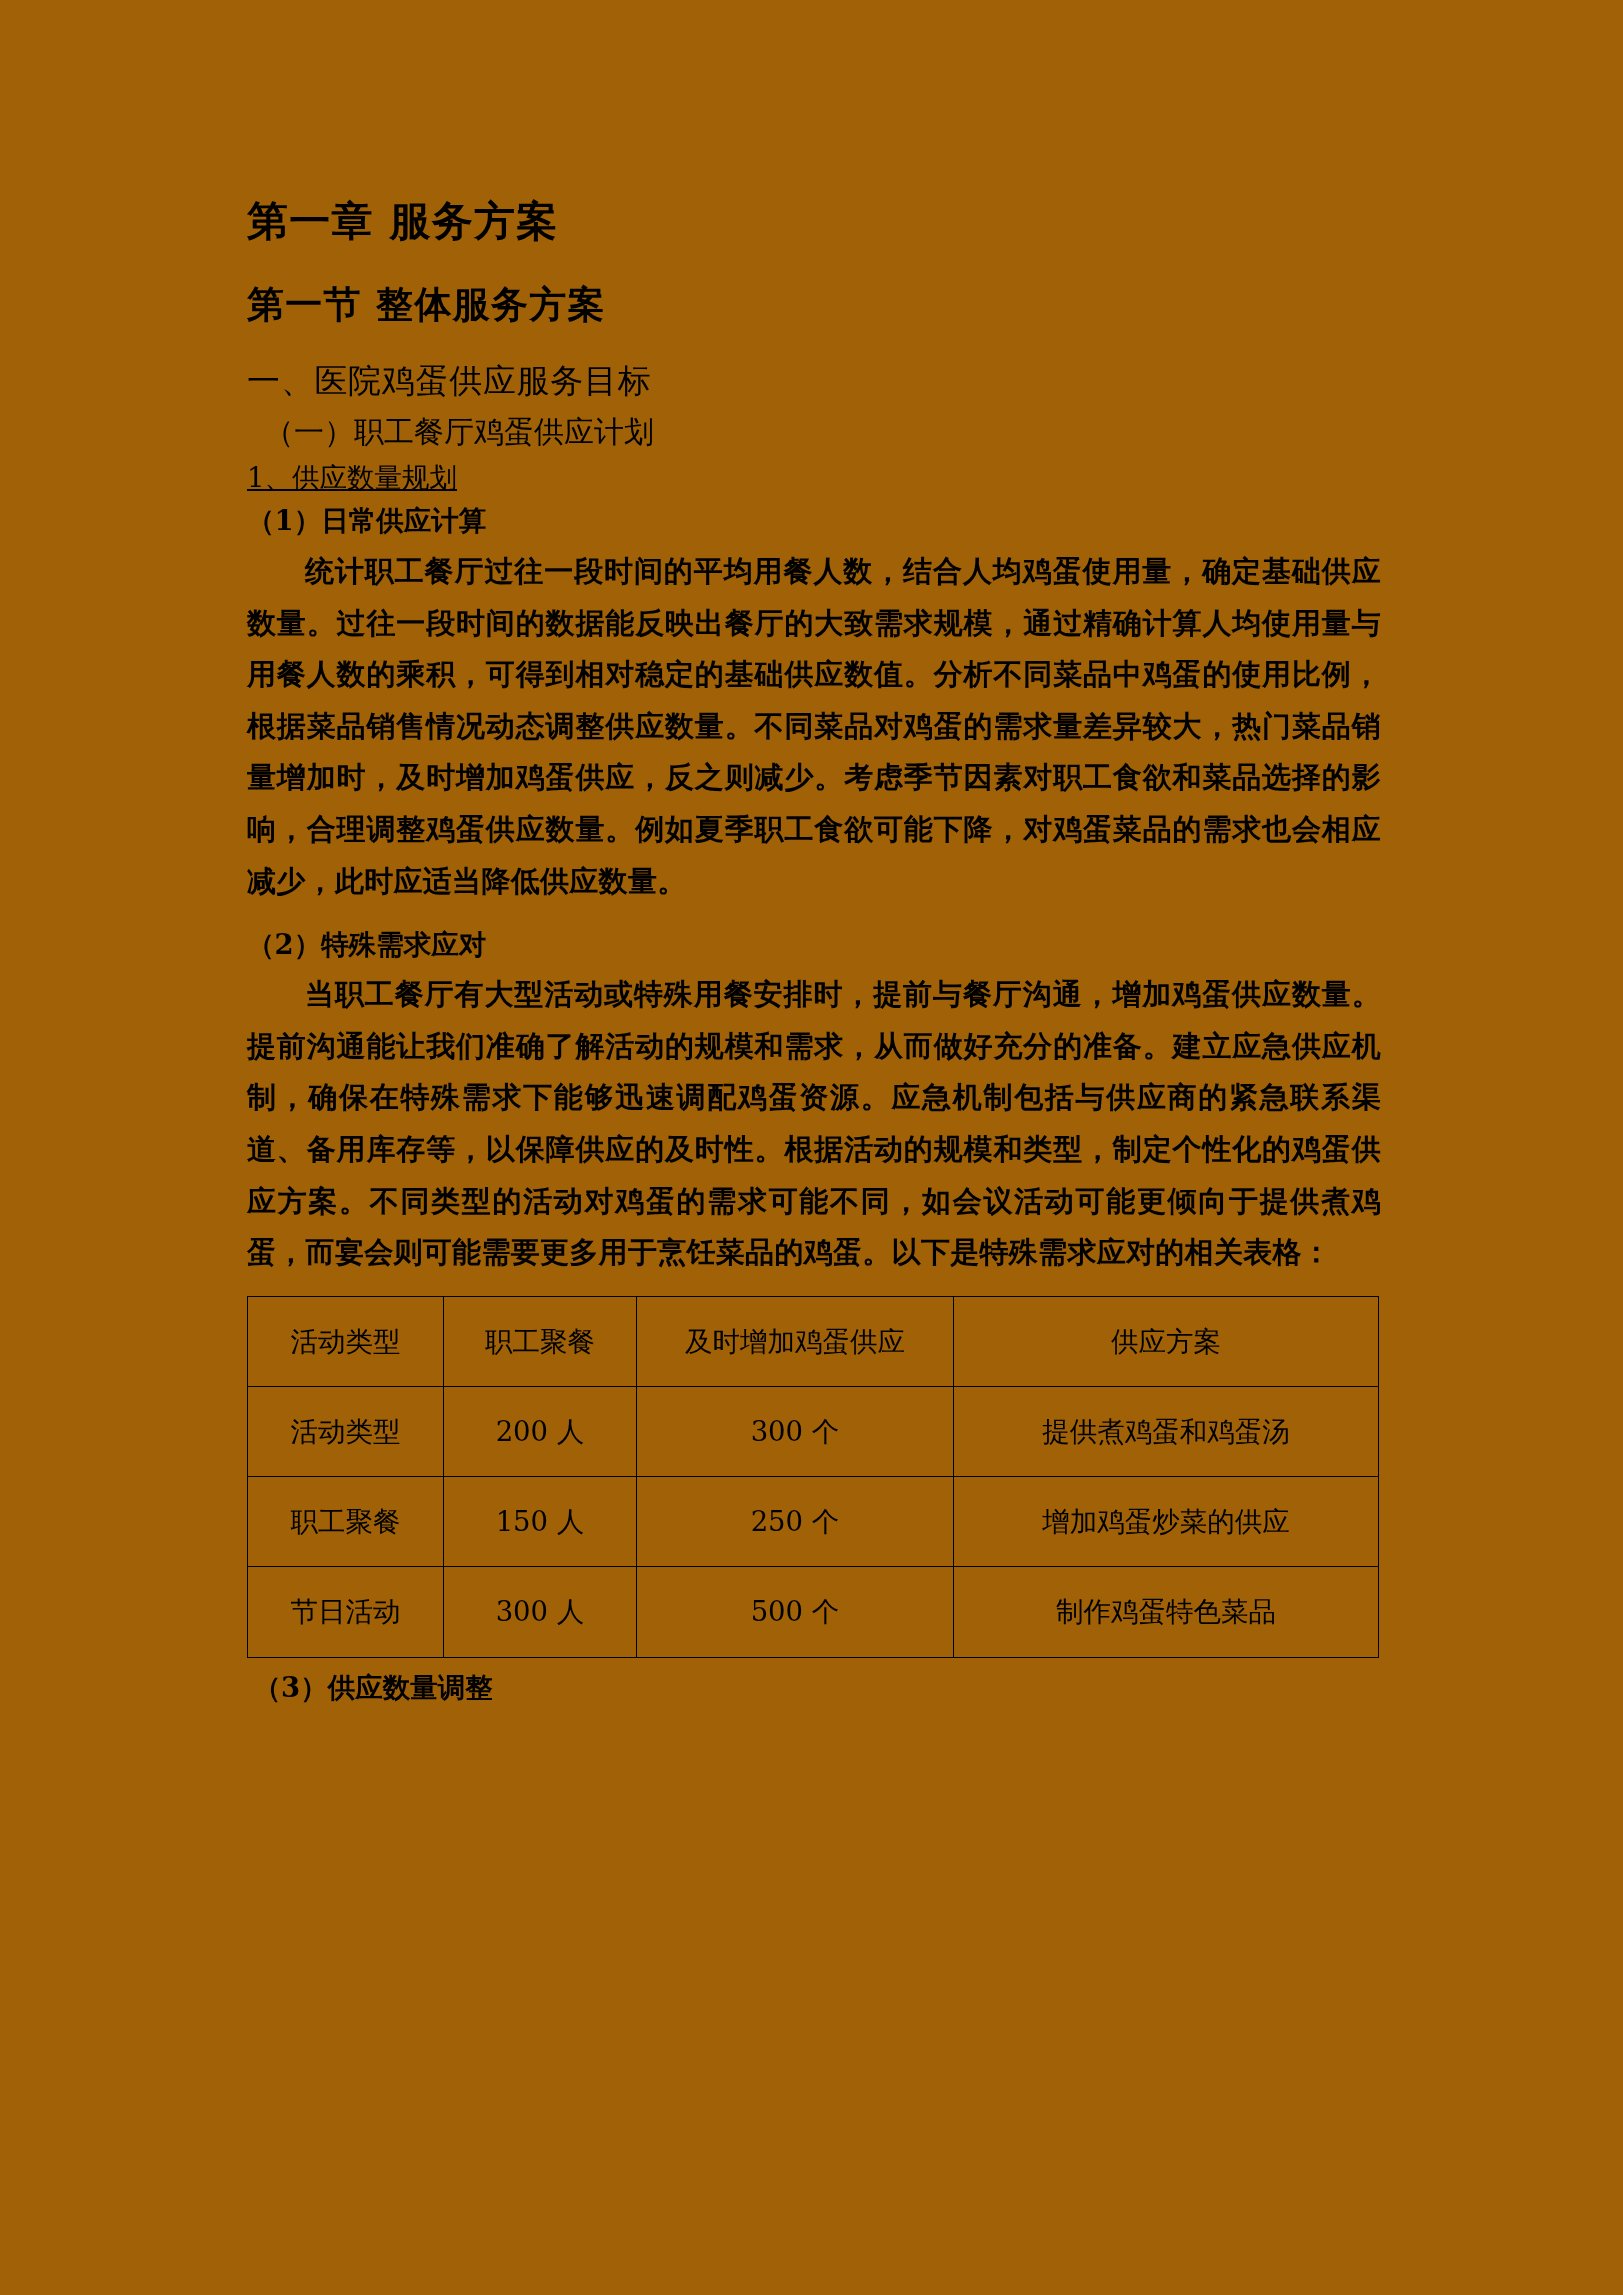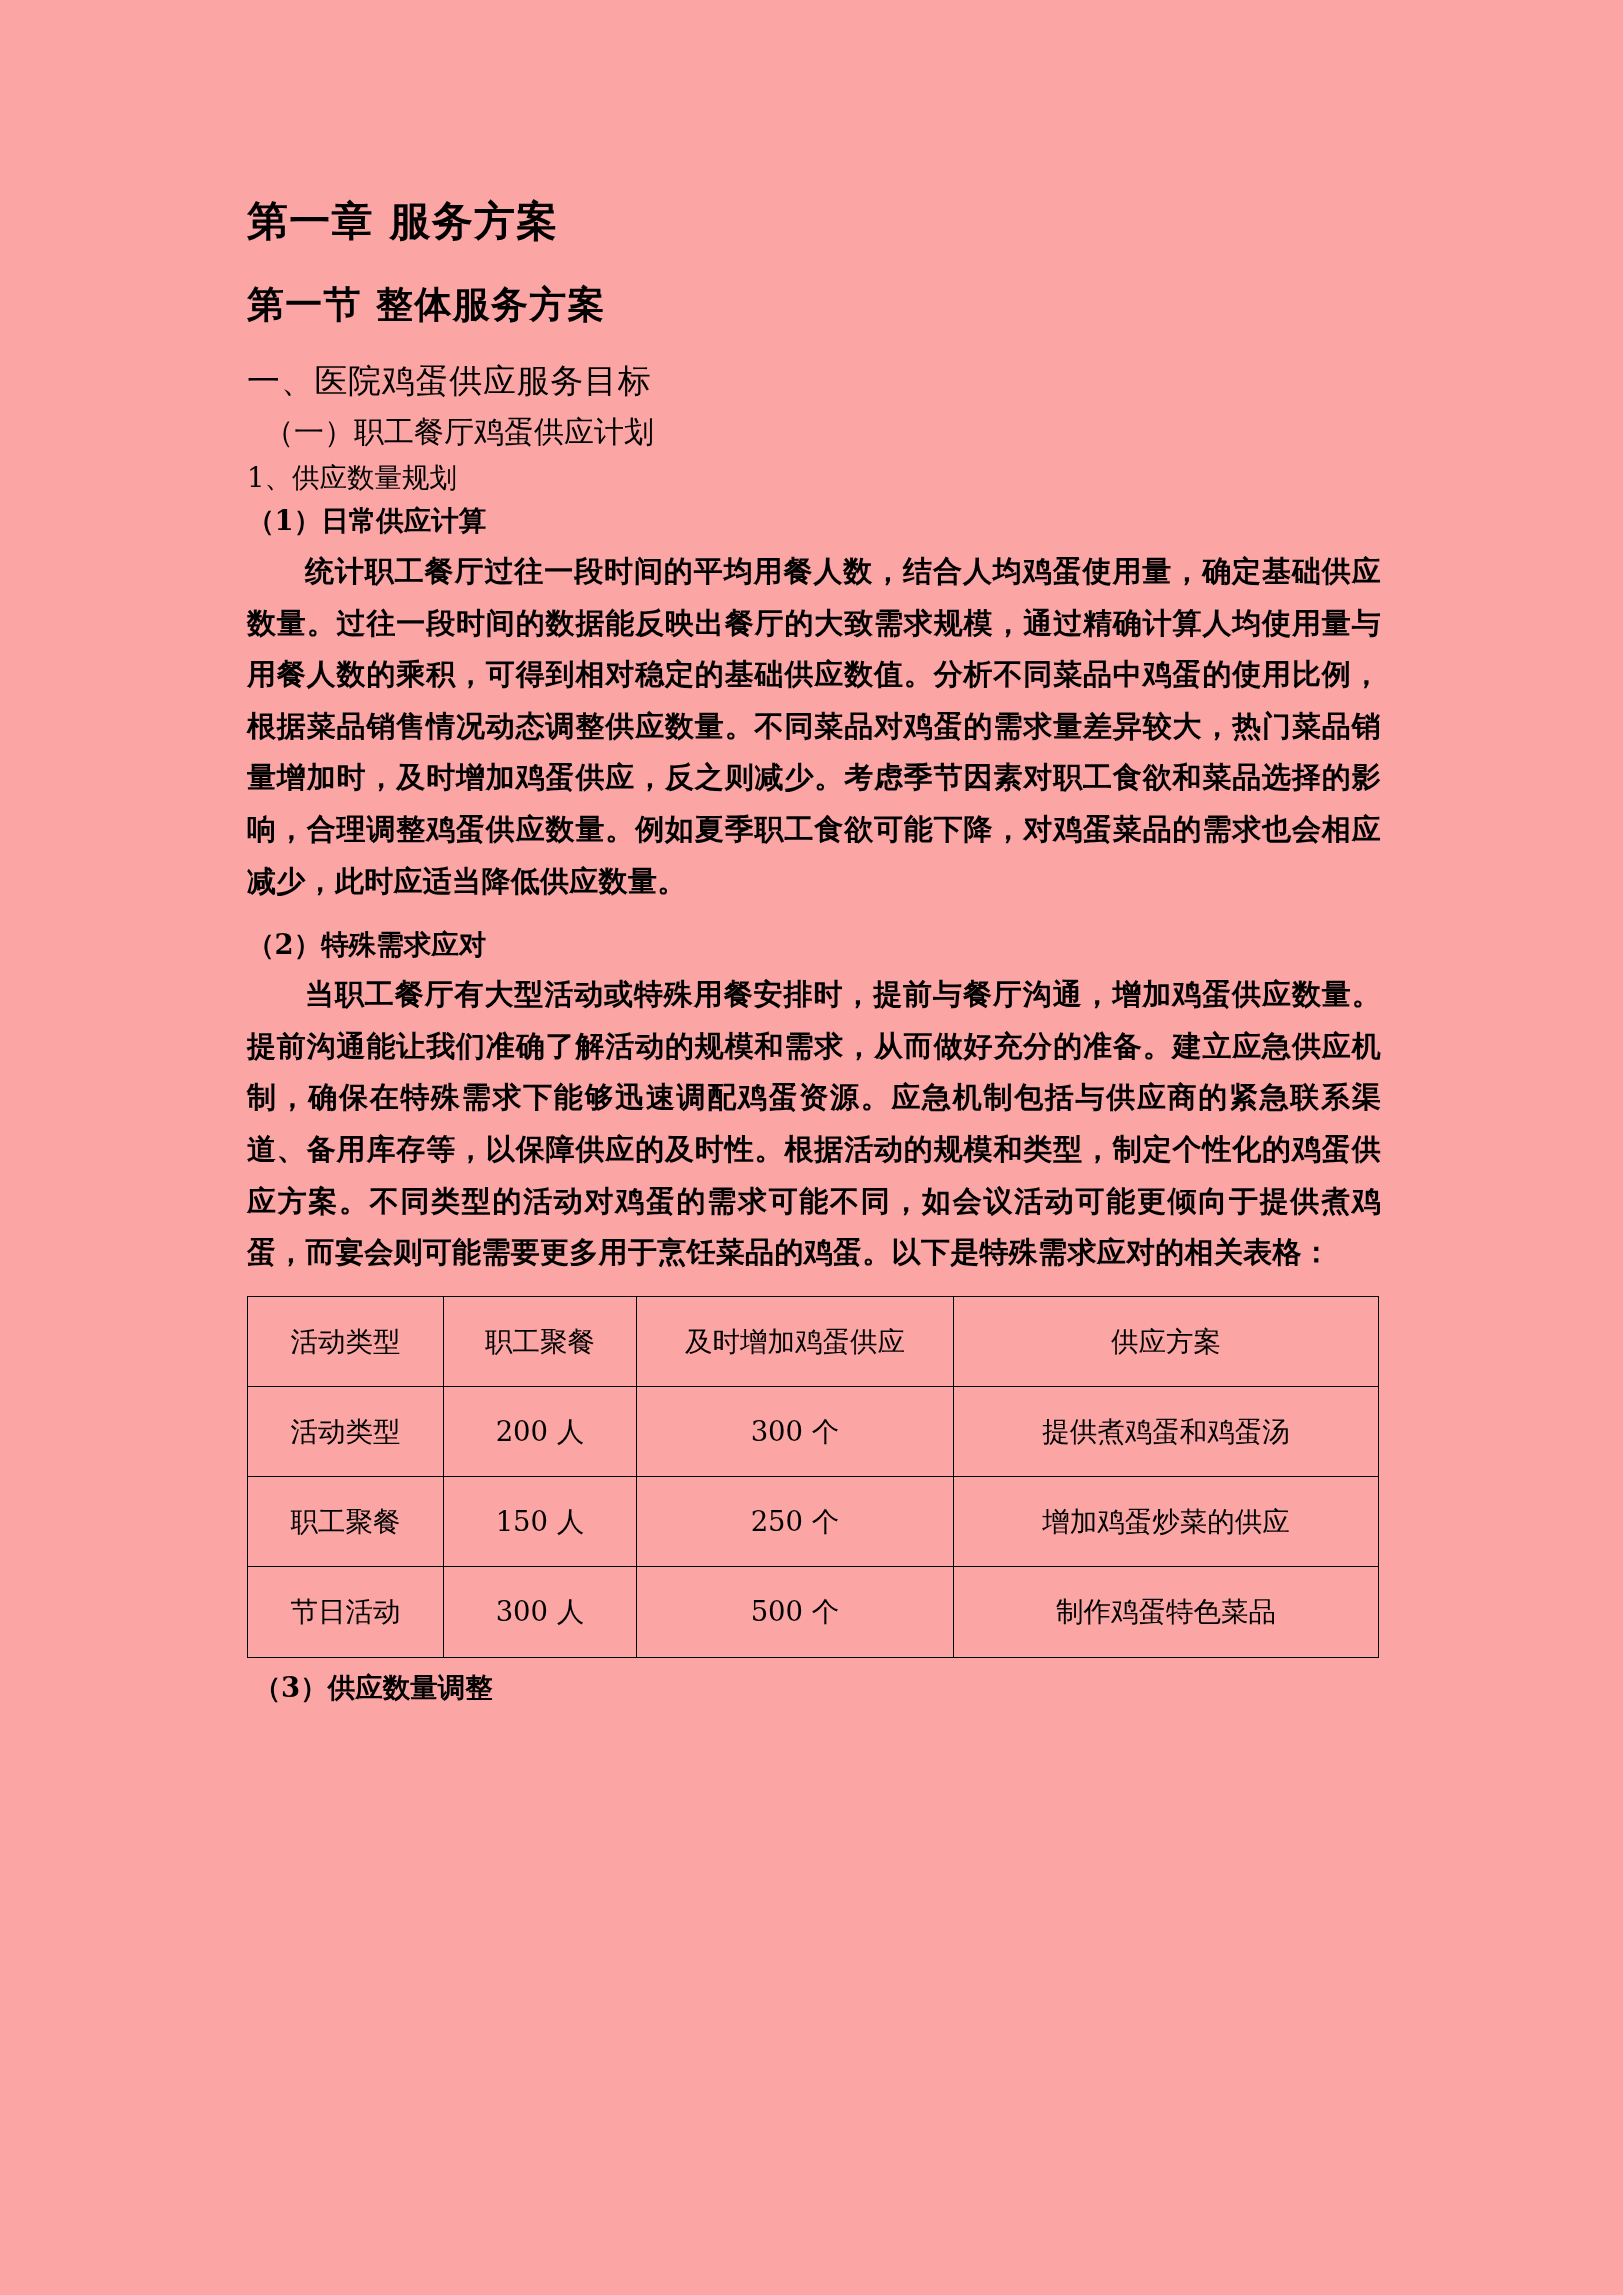--- a/index.html
+++ b/index.html
@@ -12,21 +12,21 @@
     height: 2295px;
     font-family: "DejaVu Serif", "Liberation Serif", serif;
     color: #000000;
     overflow: hidden;
   }
 
   .page {
     position: relative;
     width: 1623px;
     height: 2295px;
-    background: #fca5a5;
+    background: #a16207;
     box-sizing: border-box;
     padding: 196px 242px 0 247px;
   }
 
   
   .chapter-heading {
     font-size: 41px;
     font-weight: bold;
     line-height: 1.25;
     letter-spacing: 1.3px;
@@ -50,20 +50,21 @@
   .level-heading {
     font-size: 30px;
     line-height: 1.3;
     margin: 0 0 7.9px 0;
     padding-left: 17px;
   }
   .item-heading {
     font-size: 27.5px;
     line-height: 1.35;
     margin: 0 0 6.5px 0;
+    text-decoration: underline;
   }
   .para-label {
     font-size: 27.5px;
     line-height: 1.35;
     margin: 0 0 6.5px 0;
     font-weight: bold;
   }
   .para-label.indent-sm {
     padding-left: 6.5px;
   }

